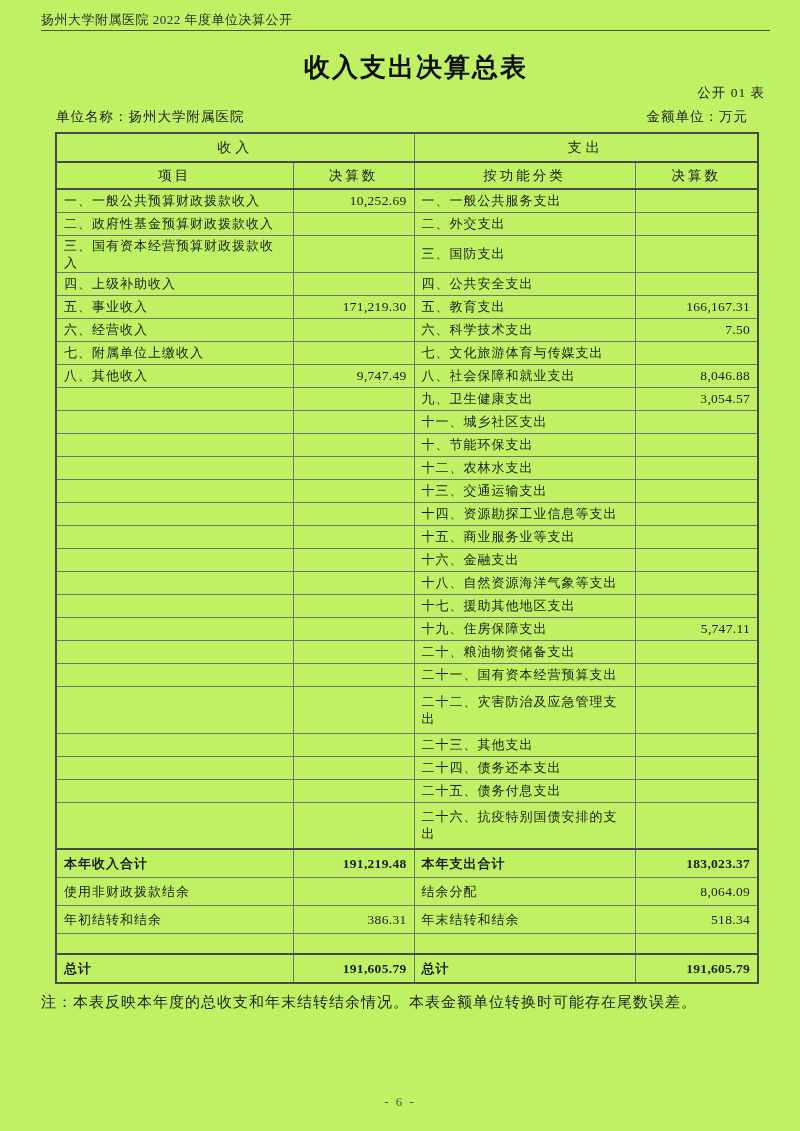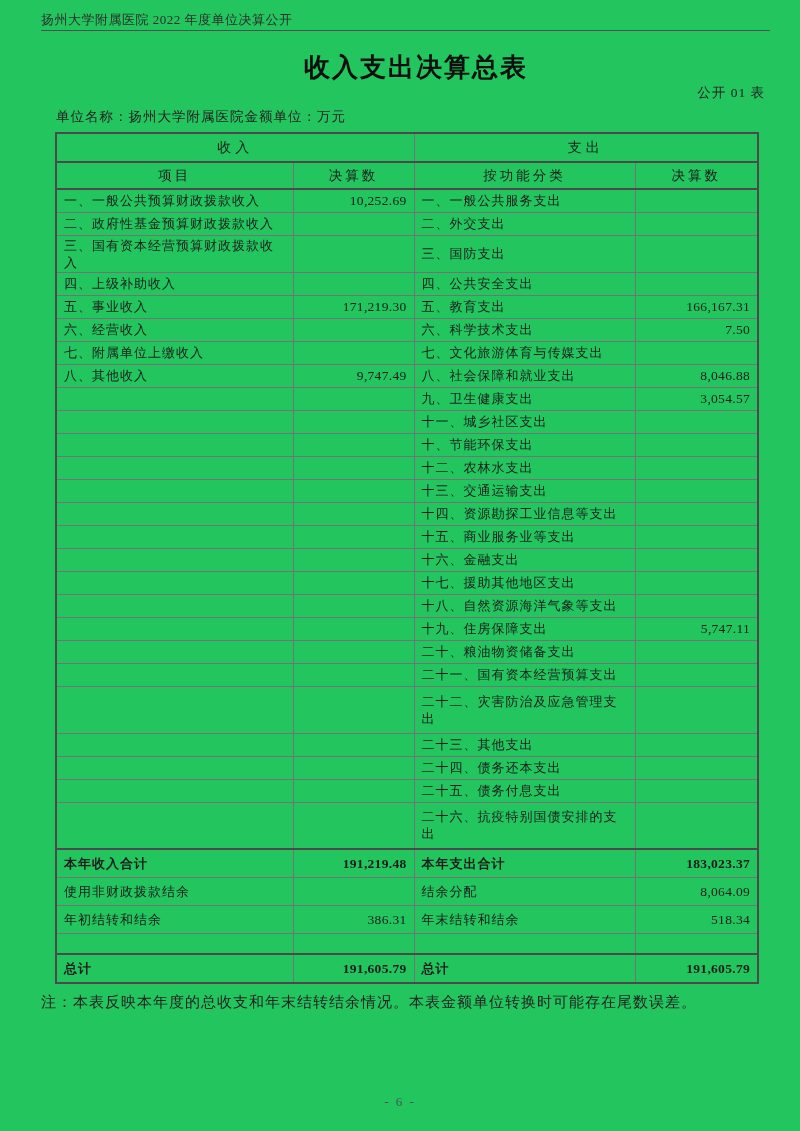--- a/index.html
+++ b/index.html
@@ -3,42 +3,42 @@
 <meta charset="utf-8">
 <style>
   * { box-sizing: border-box; }
   html, body { margin: 0; padding: 0; }
   body {
     width: 800px; height: 1131px;
     background: #ffffff;
     font-family: "Liberation Serif", "DejaVu Serif", serif;
     color: #1c1c1c;
   }
-  .page { position: relative; width: 800px; height: 1131px; background: #22c55e; overflow: hidden; }
+  .page { position: relative; width: 800px; height: 1131px; background: #bef264; overflow: hidden; }
 
   .doc-header {
     position: absolute; left: 41px; top: 11px; right: 30px;
     font-size: 13px; color: #2e2e2e; letter-spacing: 0.5px;
   }
   .header-rule {
     position: absolute; left: 41px; top: 30px; width: 729px; height: 0;
     border: 0; border-top: 1.5px solid #4f4f4f; margin: 0;
   }
   .title {
     position: absolute; left: 0; top: 50px; width: 800px; margin: 0;
     text-align: center; font-size: 26px; font-weight: bold;
     letter-spacing: 2px; color: #0f0f0f; padding-left: 32px;
   }
   .table-label {
     position: absolute; right: 35px; top: 84px;
     font-size: 13.5px; letter-spacing: 1px; color: #222;
   }
   .meta-row {
     position: absolute; left: 56px; right: 52px; top: 108px;
-    display: flex; 
+    display: flex; justify-content: space-between;
     font-size: 13.5px; letter-spacing: 1px; color: #222;
   }
 
   table.budget {
     position: absolute; left: 55px; top: 132px;
     width: 702px; border-collapse: collapse; table-layout: fixed;
     font-size: 13px; color: #1c1c1c;
     border: 2px solid #4a4a4a;
   }
   .budget col.c-income-item   { width: 237px; }
@@ -213,27 +213,27 @@
         </tr>
         <tr>
           <td class="item"></td>
           <td class="value"></td>
           <td class="item">十六、金融支出</td>
           <td class="value"></td>
         </tr>
         <tr>
           <td class="item"></td>
           <td class="value"></td>
+          <td class="item">十八、自然资源海洋气象等支出</td>
+          <td class="value"></td>
+        </tr>
+        <tr>
+          <td class="item"></td>
+          <td class="value"></td>
           <td class="item">十七、援助其他地区支出</td>
-          <td class="value"></td>
-        </tr>
-        <tr>
-          <td class="item"></td>
-          <td class="value"></td>
-          <td class="item">十八、自然资源海洋气象等支出</td>
           <td class="value"></td>
         </tr>
         <tr>
           <td class="item"></td>
           <td class="value"></td>
           <td class="item">十九、住房保障支出</td>
           <td class="value">5,747.11</td>
         </tr>
         <tr>
           <td class="item"></td>

